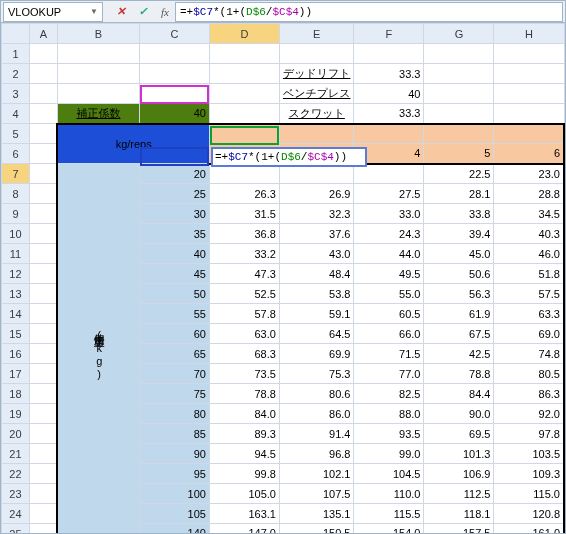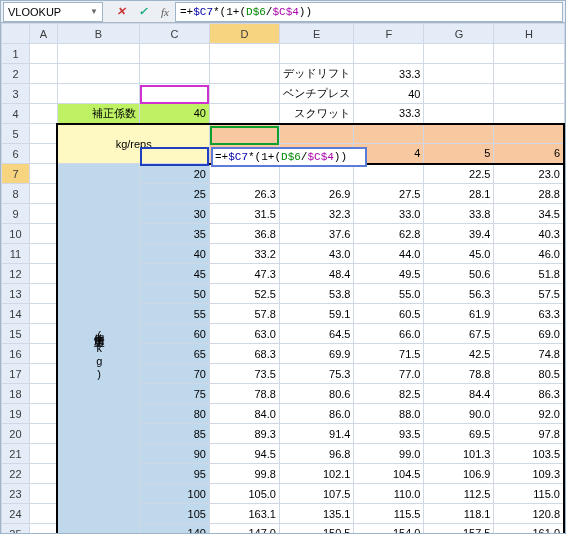--- a/index.html
+++ b/index.html
@@ -19,31 +19,31 @@
   .formula-input .ref2 { color: #080; }
   .formula-input .ref3 { color: #a0a; }
 
   
   table { border-collapse: collapse; table-layout: fixed; }
   th, td { border: 1px solid #d0d7e5; height: 20px; padding: 0 3px; font-size: 11px; white-space: nowrap; overflow: hidden; }
   th { background: #e4ecf7; font-weight: normal; text-align: center; color: #3b3b3b; }
   .corner { width: 28px; background: #e4ecf7; }
   .rowhdr { width: 28px; text-align: center; }
   td.num { text-align: right; }
-  td.txt { text-align: right; }
+  td.txt { text-align: center; text-decoration: underline; }
   td.ctr { text-align: center; }
 
   .sel-colhdr { background: #f7d480 !important; color: #3b3b3b; }
   .sel-rowhdr { background: #f7d480 !important; }
 
   
-  .yellow { background: #bef264; }
+  .yellow { background: #4d7c0f; }
   .orange { background: #f8c9a0; }
   .lightblue { background: #c0d8ec; }
-  .lightgreen { background: #fef9c3; }
+  .lightgreen { background: #1d4ed8; }
 
   
   .bt { border-top: 2px solid #000 !important; }
   .bb { border-bottom: 2px solid #000 !important; }
   .bl { border-left: 2px solid #000 !important; }
   .br { border-right: 2px solid #000 !important; }
 
   
   .cell-edit { position: absolute; left: 210px; top: 146px; width: 156px; height: 20px; border: 2px solid #5a7bd8; background: #fff; font-family: "Courier New", monospace; font-size: 11px; padding: 1px 2px; display: flex; align-items: center; z-index: 5; }
   .cell-edit .ref1 { color: #00a; }
@@ -209,21 +209,21 @@
           <td class="num">33.0</td>
           <td class="num">33.8</td>
           <td class="num br">34.5</td>
         </tr>
         <tr>
           <th class="rowhdr">10</th>
           <td></td>
           <td class="lightblue num">35</td>
           <td class="num">36.8</td>
           <td class="num">37.6</td>
-          <td class="num">62.8</td>
+          <td class="num">24.3</td>
           <td class="num">39.4</td>
           <td class="num br">40.3</td>
         </tr>
         <tr>
           <th class="rowhdr">11</th>
           <td></td>
           <td class="lightblue num">40</td>
           <td class="num">33.2</td>
           <td class="num">43.0</td>
           <td class="num">44.0</td>

